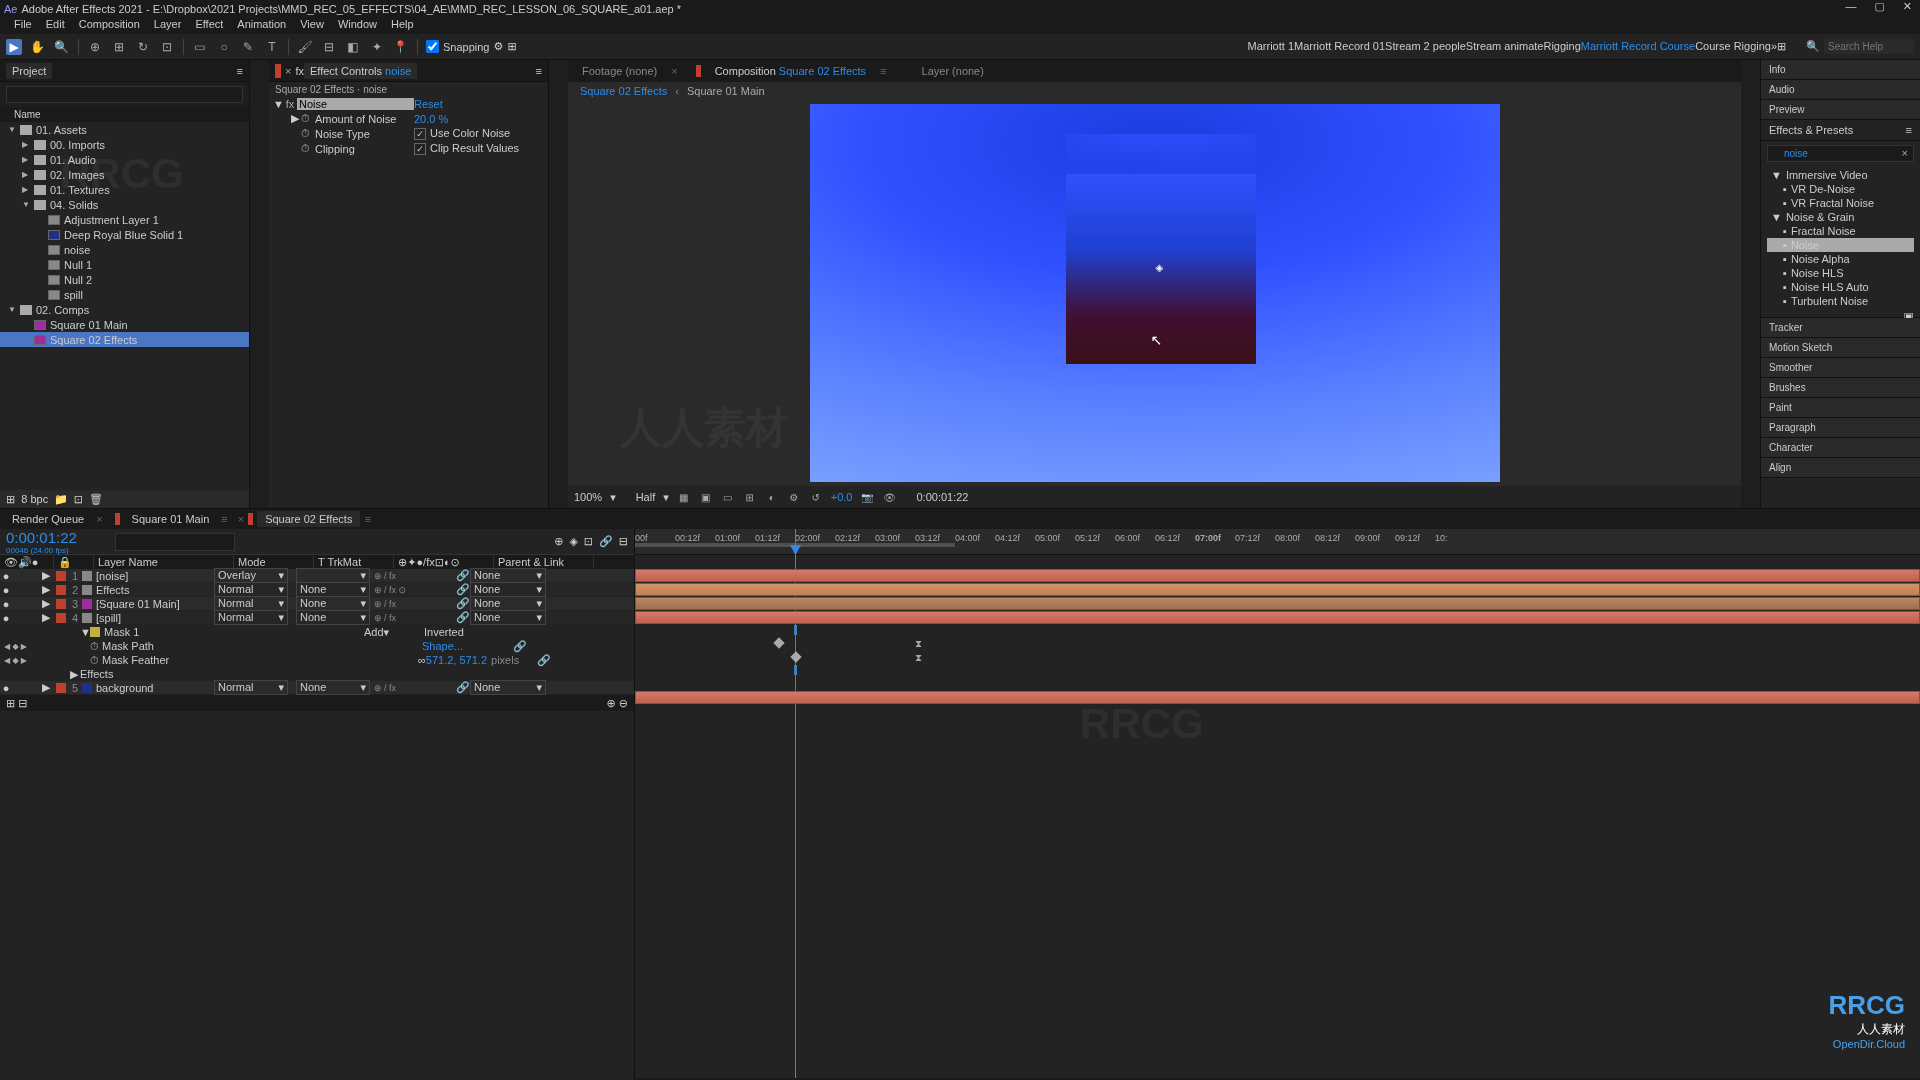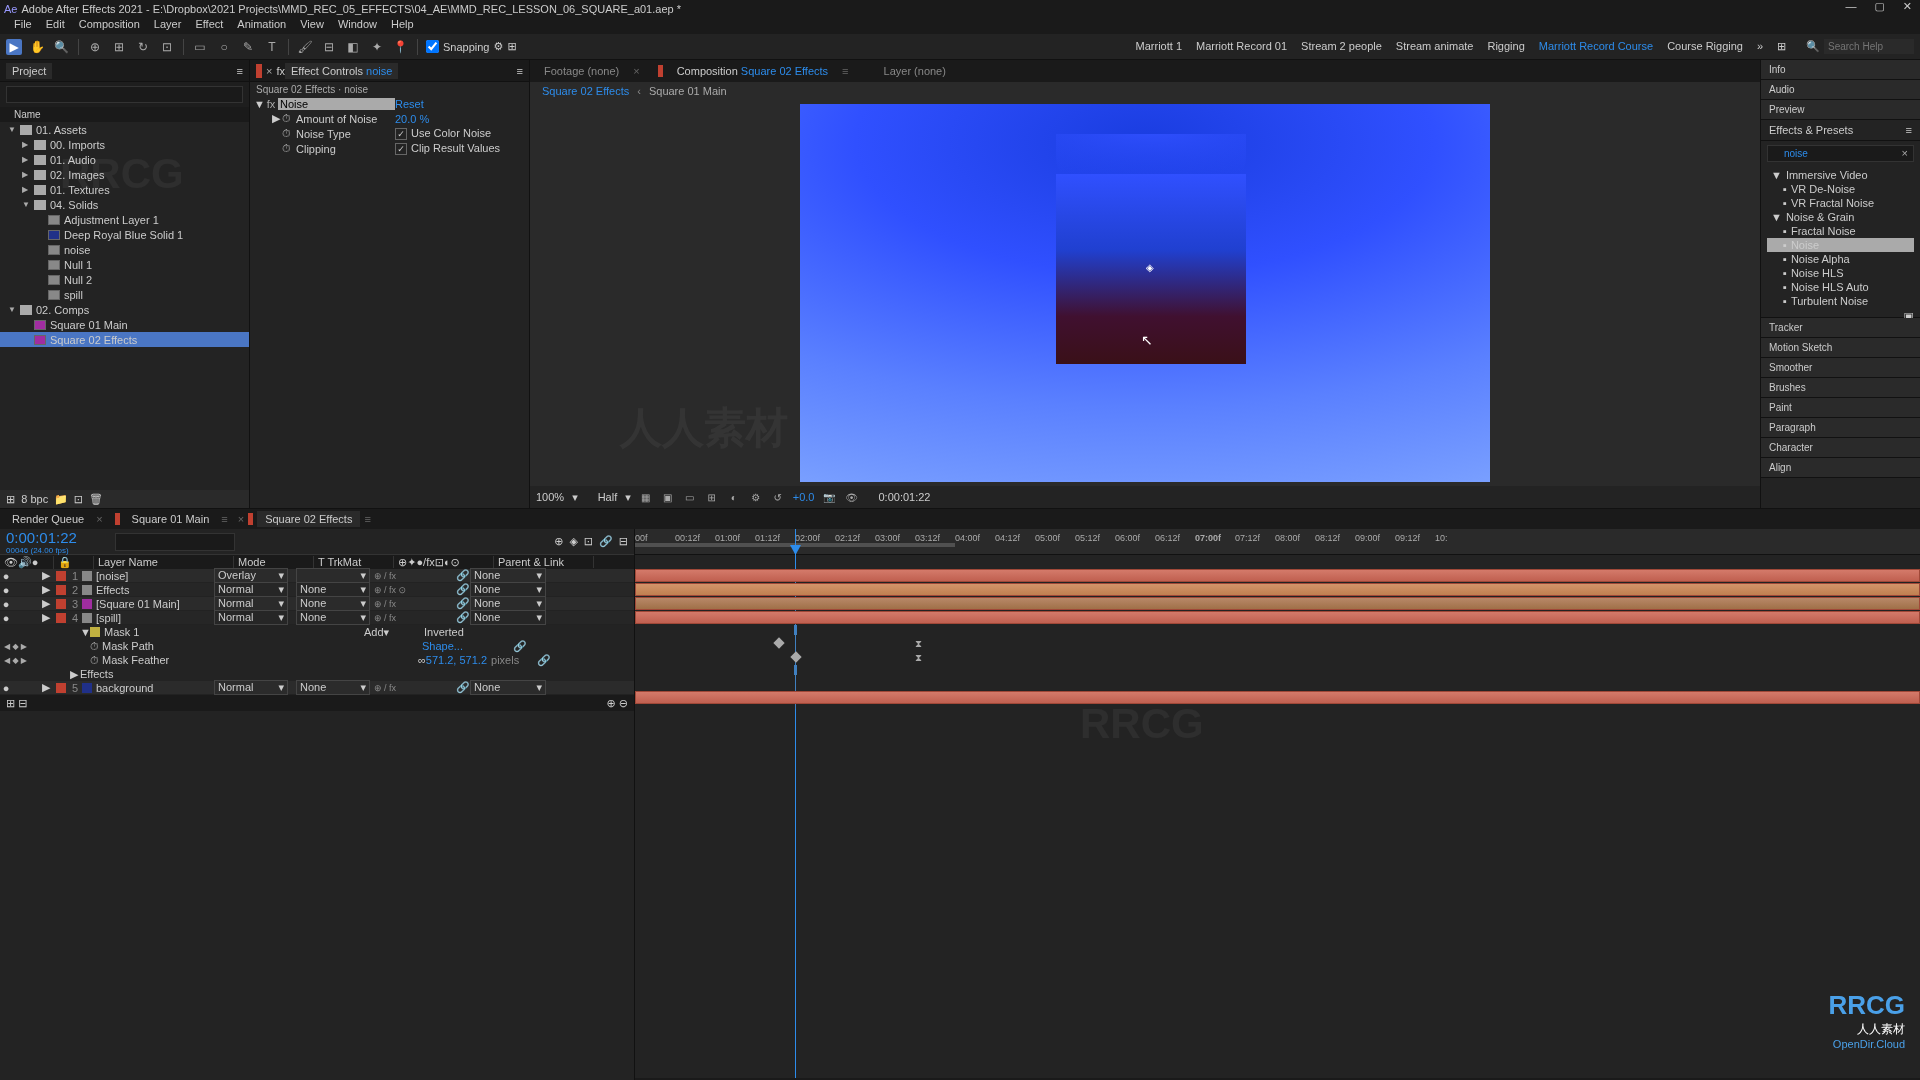--- a/index.html
+++ b/index.html
@@ -14,27 +14,27 @@
 
 .menubar { height: 16px; background: #1a1a1a; display: flex; gap: 2px; padding: 0 8px; font-size: 10px; }
 .menubar span { padding: 0 6px; }
 
 
 .toolbar { height: 26px; background: #232323; display: flex; align-items: center; padding: 0 6px; gap: 8px; border-bottom: 1px solid #111; }
 .toolbar .tool { width: 16px; height: 16px; display: flex; align-items: center; justify-content: center; color: #aaa; font-size: 12px; }
 .toolbar .tool.active { background: #4a76c4; color: #fff; border-radius: 2px; }
 .toolbar .sep { width: 1px; height: 16px; background: #444; }
 .toolbar .snap { display: flex; align-items: center; gap: 4px; }
-.toolbar .workspaces { margin-left: auto; display: flex; gap: 14px; font-size: 10px; color: #aaa; }
+.toolbar .workspaces { margin-left: auto; display: flex; font-size: 10px; color: #aaa; }
 .toolbar .workspaces .ws.active { color: #2d8ceb; }
 .toolbar .search { display: flex; align-items: center; gap: 4px; margin-left: 12px; }
 .toolbar .search input { background: #2a2a2a; border: none; color: #aaa; font-size: 10px; padding: 2px 4px; width: 90px; }
 
 
-.main { display: flex; height: 448px; }
+.main { display: flex; height: 448px; gap: 19px; }
 .left-panels { width: 250px; display: flex; flex-direction: column; border-right: 1px solid #111; }
 .effect-panel { width: 280px; border-right: 1px solid #111; background: #232323; }
 .center { flex: 1; background: #232323; display: flex; flex-direction: column; }
 .right-panels { width: 160px; background: #232323; border-left: 1px solid #111; display: flex; flex-direction: column; }
 
 
 .panel-tabs { height: 22px; background: #1a1a1a; display: flex; align-items: center; padding: 0 6px; font-size: 10px; border-bottom: 1px solid #111; }
 .panel-tabs .tab { padding: 2px 6px; }
 .panel-tabs .tab.active { background: #2a2a2a; }
 .panel-tabs .colorbar { width: 6px; height: 14px; margin-right: 4px; }

